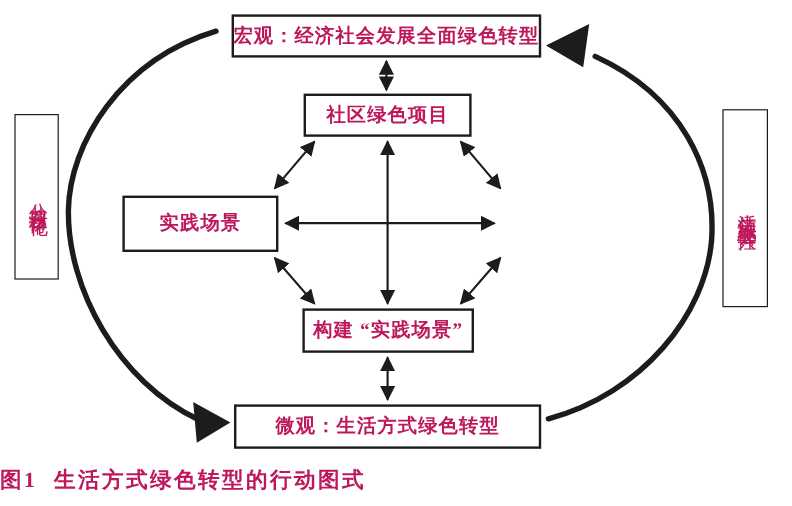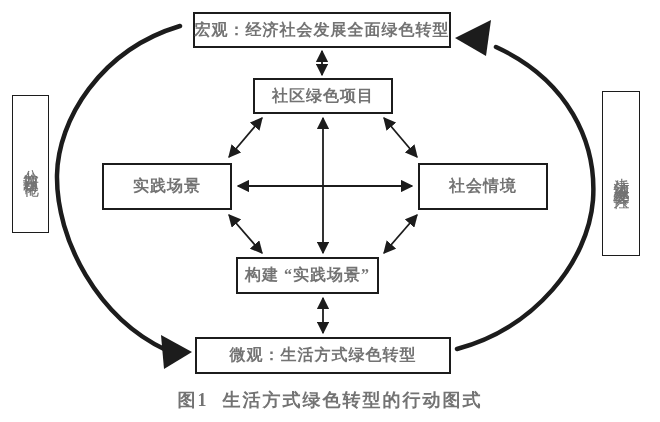--- a/index.html
+++ b/index.html
@@ -6,21 +6,21 @@
     margin: 0;
     padding: 0;
     background: #ffffff;
   }
   .stage {
     position: relative;
     width: 660px;
     height: 422px;
     background: #ffffff;
     font-family: "Liberation Serif", "DejaVu Serif", serif;
-    color: #737373;
+    color: #be185d;
     overflow: hidden;
   }
   .arrows-svg {
     position: absolute;
     left: 0;
     top: 0;
     width: 660px;
     height: 422px;
   }
   .node {
@@ -33,21 +33,21 @@
     justify-content: center;
     font-size: 16px;
     font-weight: 600;
     letter-spacing: 1px;
     white-space: nowrap;
   }
   .node-macro     { left: 193px; top: 12px;  width: 258px; height: 36px; }
   .node-community { left: 253px; top: 78px;  width: 140px; height: 36px; }
   .node-env       { left: 102px; top: 163px; width: 130px; height: 47px; }
   .node-social    { left: 418px; top: 163px; width: 130px; height: 47px; }
-  .node-practice  { left: 236px; top: 257px; width: 143px; height: 37px; }
+  .node-practice  { left: 252px; top: 257px; width: 143px; height: 37px; }
   .node-micro     { left: 195px; top: 337px; width: 256px; height: 37px; text-align: right; }
   .vlabel {
     position: absolute;
     box-sizing: border-box;
     border: 1.5px solid #1c1c1c;
     background: #ffffff;
     display: flex;
     align-items: center;
     justify-content: center;
     writing-mode: vertical-rl;
@@ -56,21 +56,21 @@
     font-weight: 500;
     letter-spacing: 2px;
   }
   .vlabel-left  { left: 12px;  top: 95px; width: 37px; height: 138px; }
   .vlabel-right { left: 602px; top: 91px; width: 38px; height: 165px; }
   .caption {
     position: absolute;
     left: 0;
     top: 388px;
     width: 660px;
-    text-align: center;
+    text-align: left;
     font-size: 18px;
     font-weight: 700;
     letter-spacing: 2px;
   }
   .caption .cap-num { margin-right: 14px; }
 </style>
 </head>
 <body>
 
 <div class="stage">
@@ -93,21 +93,20 @@
 
     <path d="M 180,26 C 100,50 58,120 57,175 C 56,240 98,318 166,350" fill="none" stroke="#1c1c1c" stroke-width="4.5" stroke-linecap="round"></path>
     <polygon points="192,352 161,335 164,369" fill="#1c1c1c"></polygon>
     <path d="M 457,349 C 535,328 588,262 593,200 C 597,142 568,80 496,47" fill="none" stroke="#1c1c1c" stroke-width="4.5" stroke-linecap="round"></path>
     <polygon points="455,38 491,20 486,56" fill="#1c1c1c"></polygon>
   </svg>
 
   <div class="node node-macro">宏观：经济社会发展全面绿色转型</div>
   <div class="node node-community">社区绿色项目</div>
   <div class="node node-env">实践场景</div>
-  <div class="node node-social">社会情境</div>
   <div class="node node-practice">构建 “实践场景”</div>
   <div class="node node-micro">微观：生活方式绿色转型</div>
 
   <div class="vlabel vlabel-left">公共议题日常化</div>
   <div class="vlabel vlabel-right">生活领域生发公共性</div>
 
   <div class="caption">
     <span class="cap-num">图1</span><span>生活方式绿色转型的行动图式</span>
   </div>
 

